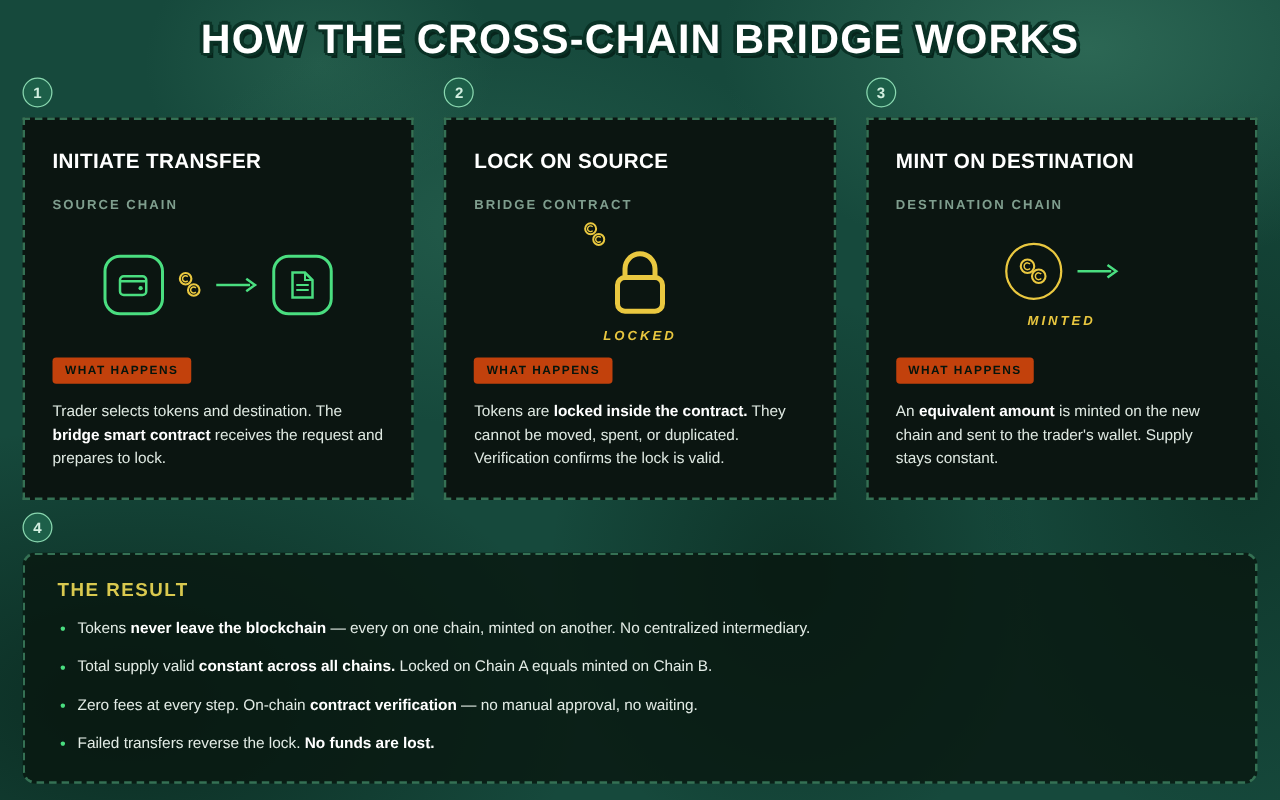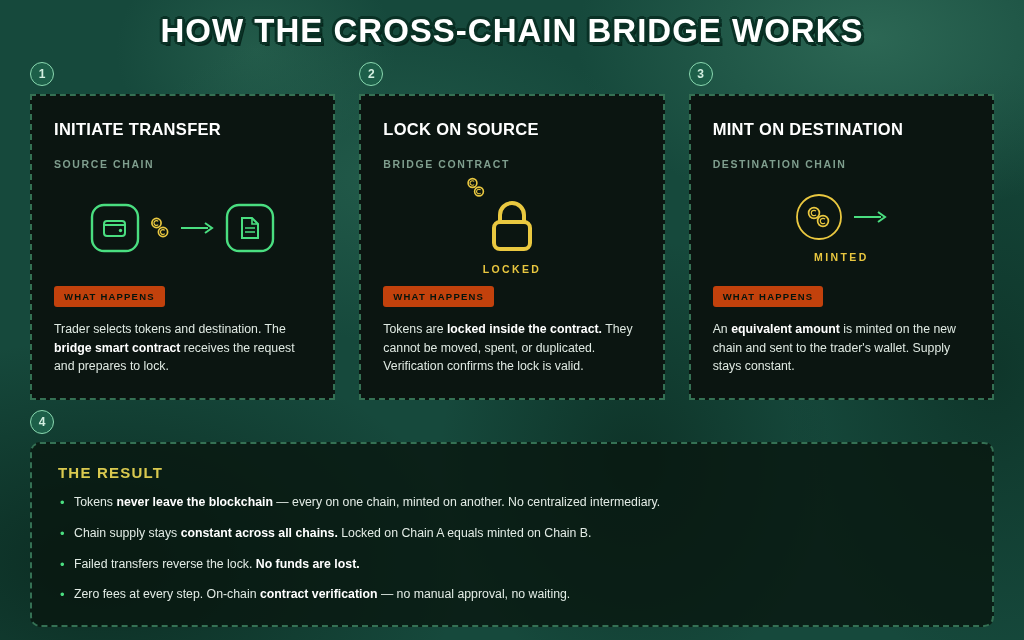--- a/index.html
+++ b/index.html
@@ -1,21 +1,21 @@
 <!DOCTYPE html>
 <html><head>
 <meta charset="utf-8">
 <style>
   * { box-sizing: border-box; margin: 0; padding: 0; }
   html, body { width: 1024px; height: 640px; }
   body { font-family: "Liberation Sans", sans-serif; }
 
   .page {
     width: 1024px; height: 640px; overflow: hidden; position: relative;
-    padding: 12px 30px 0;
+    padding: 12px 18px 0;
     background-color: #16493c;
     background-image:
       radial-gradient(ellipse 420px 260px at 85% 6%, rgba(62,128,104,.55), transparent 70%),
       radial-gradient(ellipse 520px 320px at 10% 88%, rgba(8,34,25,.75), transparent 70%),
       radial-gradient(ellipse 300px 430px at 97% 58%, rgba(11,44,33,.65), transparent 70%),
       radial-gradient(ellipse 380px 230px at 38% 28%, rgba(45,106,86,.5), transparent 70%),
       radial-gradient(ellipse 280px 320px at 62% 72%, rgba(9,37,27,.6), transparent 70%),
       radial-gradient(ellipse 200px 160px at 25% 8%, rgba(50,112,90,.45), transparent 70%);
   }
 
@@ -50,21 +50,21 @@
     flex: 1; min-height: 306px;
     background: #0b1511;
     border: 2px dashed #357154;
     border-radius: 0;
     padding: 24px 22px 22px;
     display: flex; flex-direction: column;
   }
   .card-title { font-size: 16.5px; font-weight: 700; color: #ffffff; letter-spacing: .3px; }
   .card-sub { margin-top: 19px; font-size: 10.5px; font-weight: 600; color: #7f9e8e; letter-spacing: 1.6px; }
 
-  .icon-area { flex: 1; display: flex; flex-direction: column; align-items: center; justify-content: center; padding: 8px 0; }
+  .icon-area { flex: 1; display: flex; flex-direction: column; align-items: center; justify-content: center; padding: 8px 0; font-style: italic; }
   .icon-row { display: flex; align-items: center; justify-content: center; gap: 9px; }
   .icon-caption { margin-top: 9px; font-size: 10.5px; font-weight: 600; color: #e8c63f; letter-spacing: 2.4px; text-align: center; }
 
   .lock-wrap { position: relative; padding-top: 14px; }
   .lock-coins { position: absolute; top: -4px; left: -16px; }
 
   .wh-badge {
     align-self: flex-start;
     background: #c2410c; color: #05140c;
     font-size: 9.5px; font-weight: 700; letter-spacing: 1.2px;
@@ -204,20 +204,20 @@
     </div>
 
   </div>
 
   <div class="result-section">
     <div class="num-badge">4</div>
     <div class="result-box">
       <div class="result-title">THE RESULT</div>
       <ul class="bullets">
         <li class="bullet"><span>Tokens </span><b>never leave the blockchain</b><span> — every on one chain, minted on another. No centralized intermediary.</span></li>
-        <li class="bullet"><span>Chain supply stays </span><b>constant across all chains.</b><span> Locked on Chain A equals minted on Chain B.</span></li>
+        <li class="bullet"><span>Total supply valid </span><b>constant across all chains.</b><span> Locked on Chain A equals minted on Chain B.</span></li>
+        <li class="bullet"><span>Zero fees at every step. On-chain </span><b>contract verification</b><span> — no manual approval, no waiting.</span></li>
         <li class="bullet"><span>Failed transfers reverse the lock. </span><b>No funds are lost.</b></li>
-        <li class="bullet"><span>Zero fees at every step. On-chain </span><b>contract verification</b><span> — no manual approval, no waiting.</span></li>
       </ul>
     </div>
   </div>
 
 </div>
 
 </body></html>

